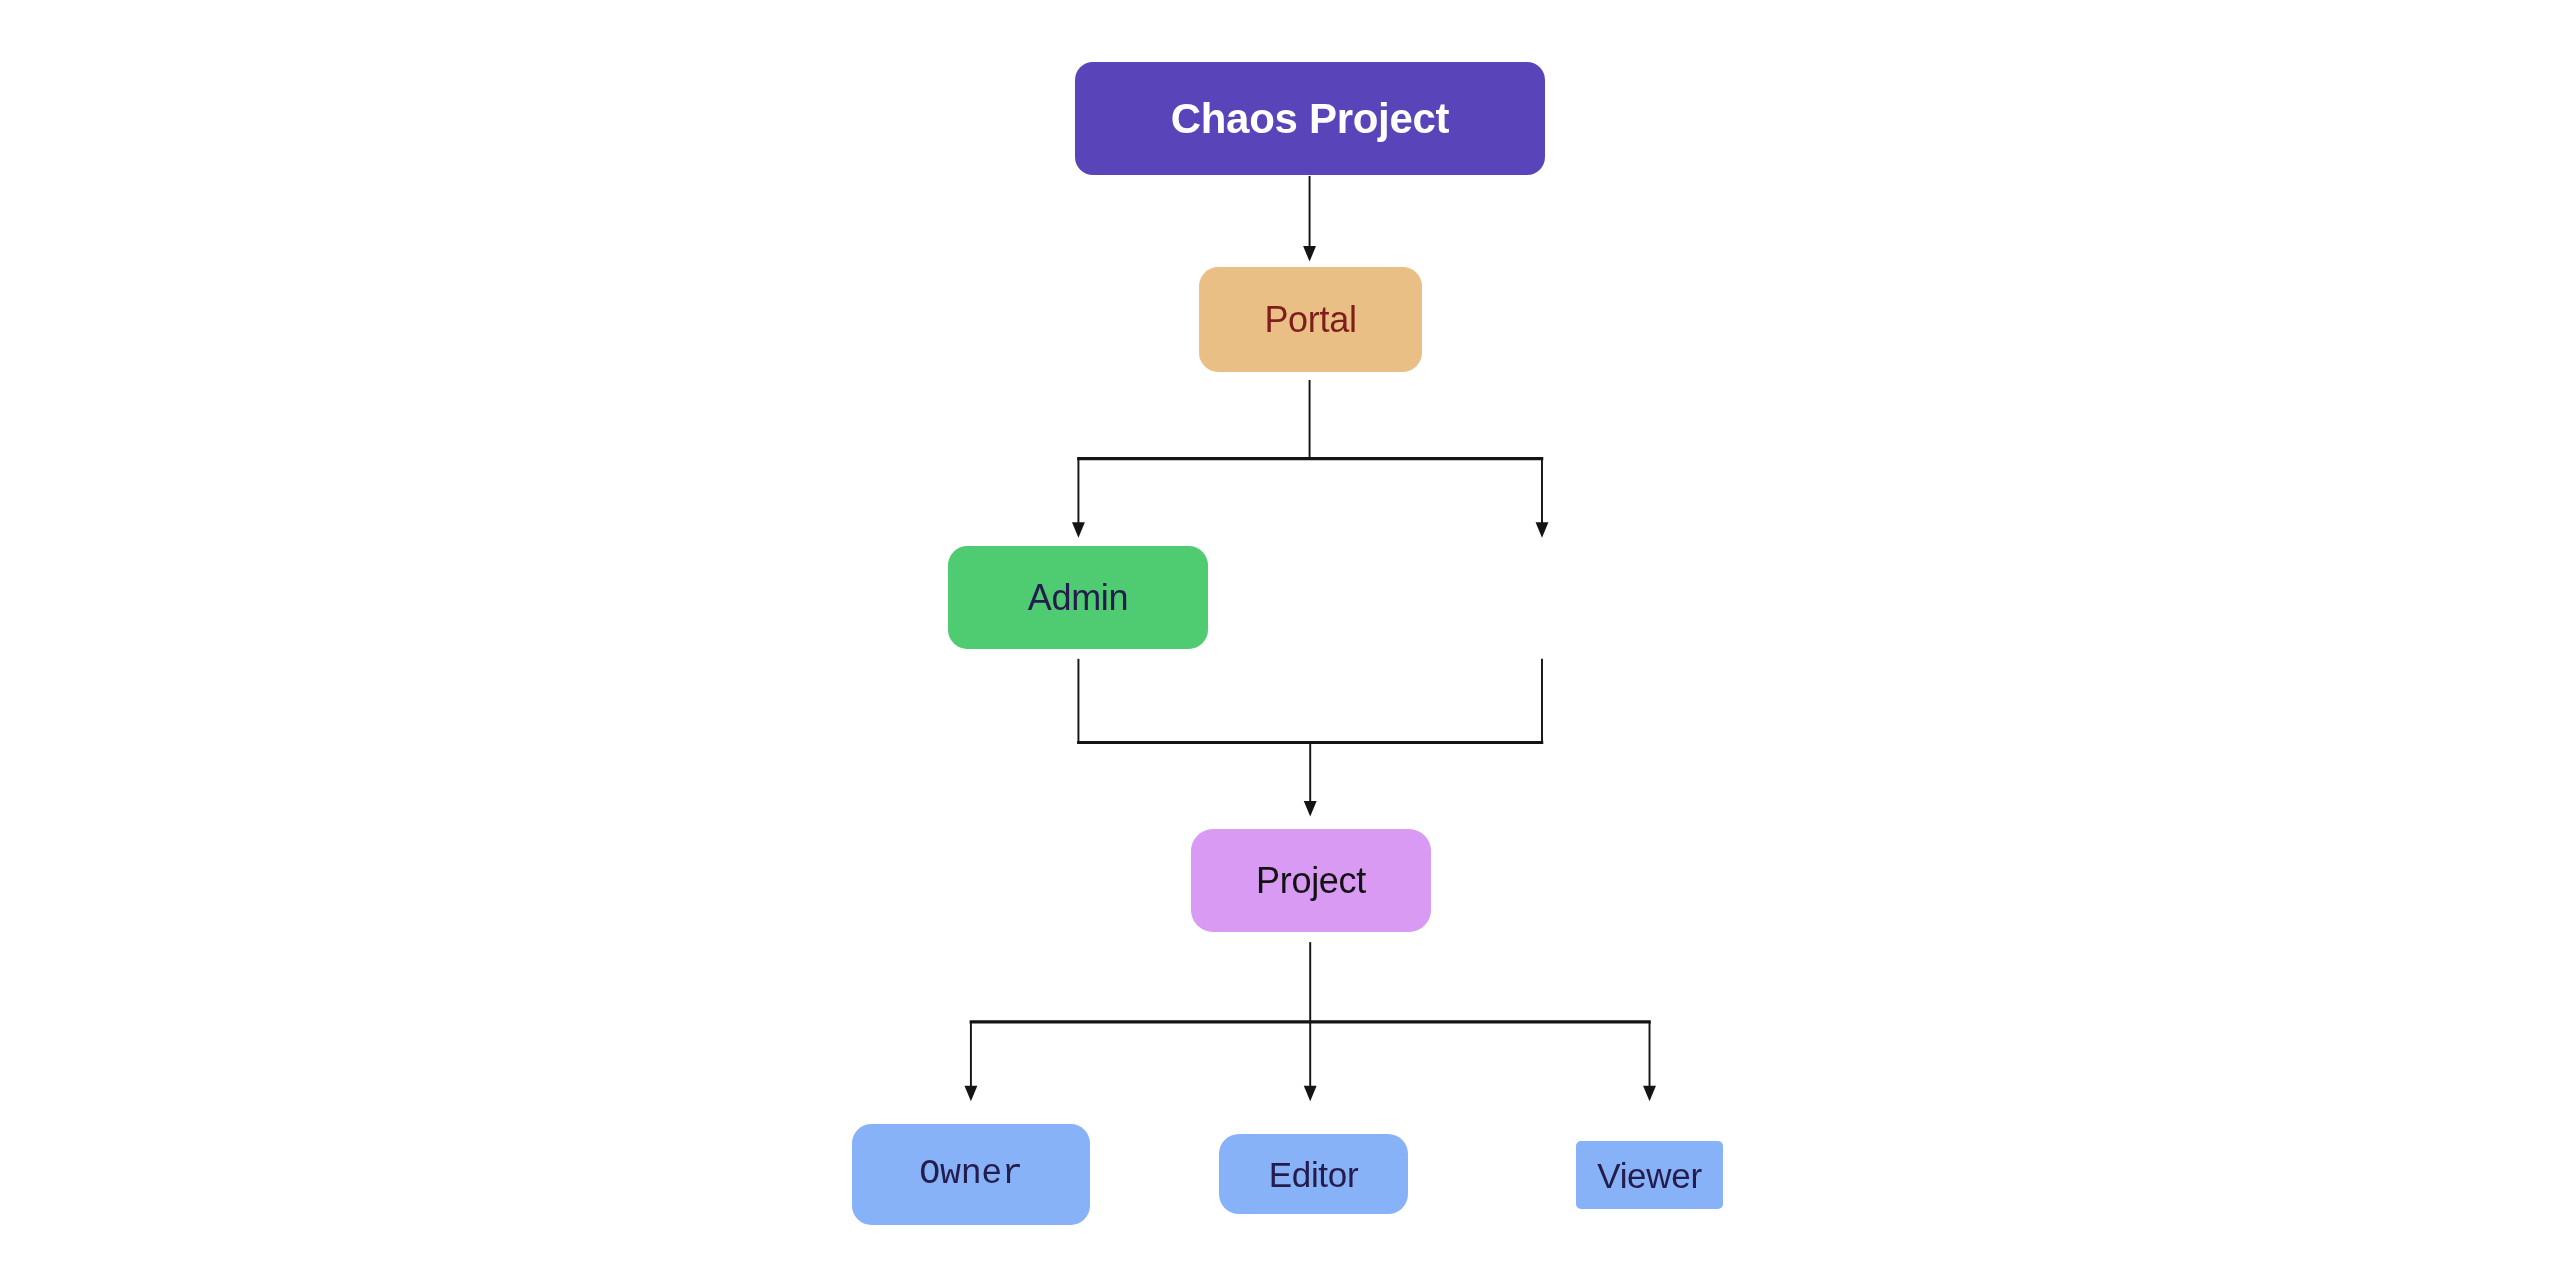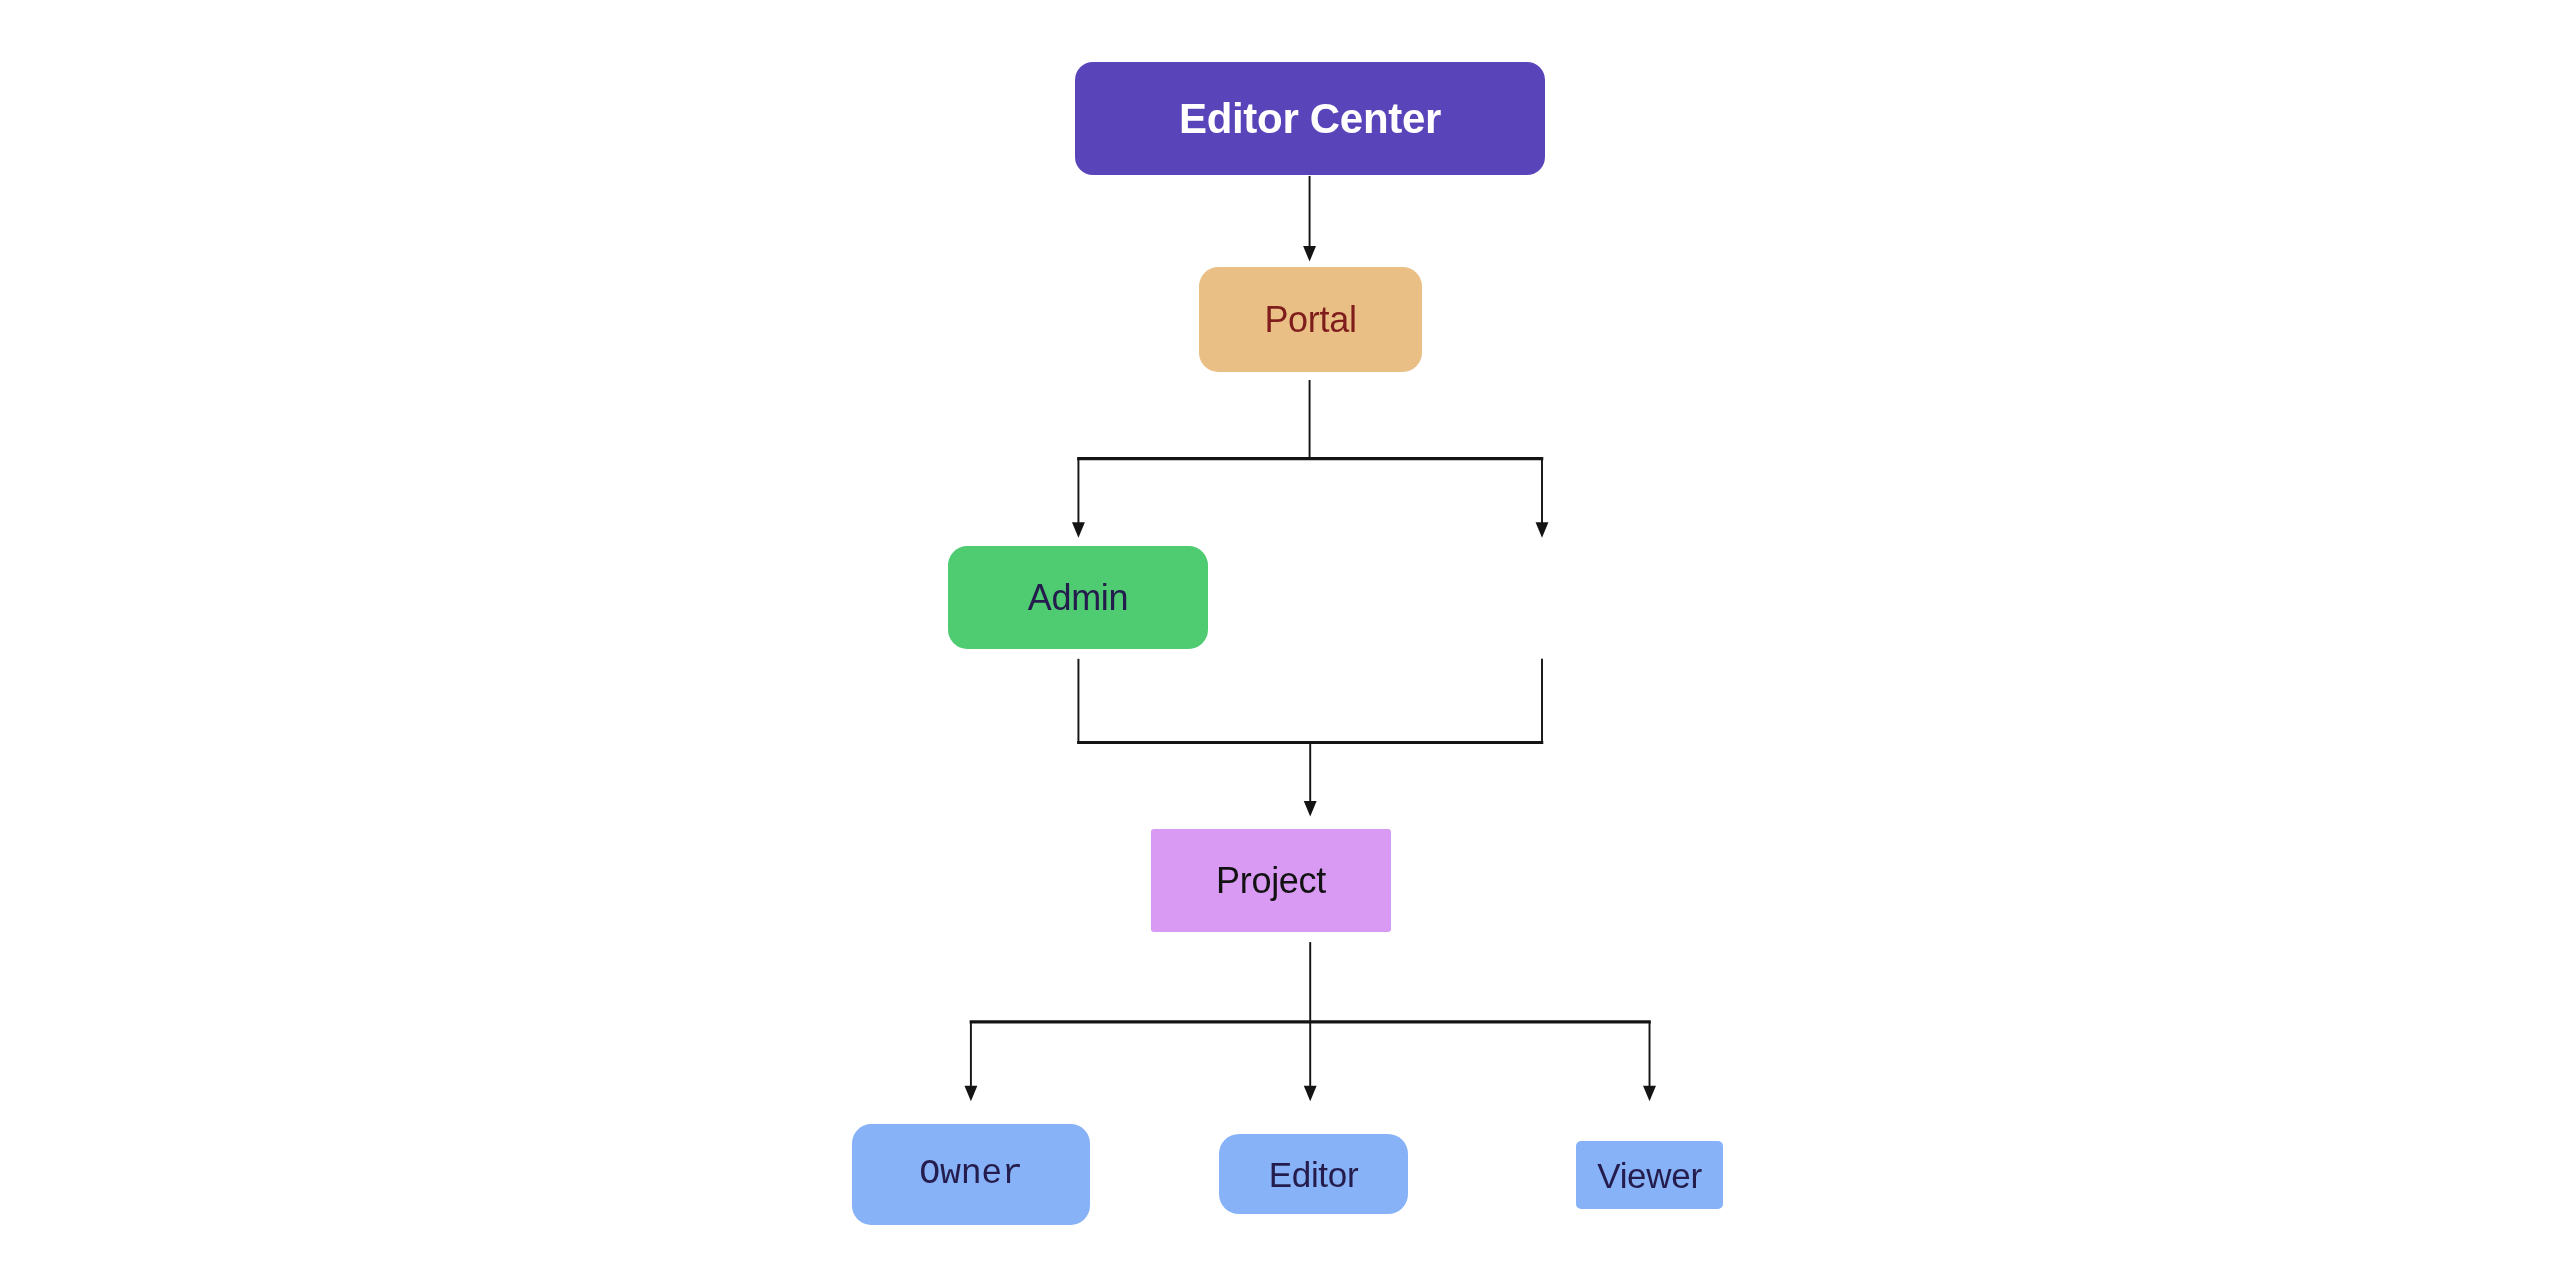--- a/index.html
+++ b/index.html
@@ -29,21 +29,21 @@
     text-align: center;
     white-space: nowrap;
   }
   .node .label { line-height: 1; letter-spacing: -0.3px; }
 
   
   #node-chaos-center { left: 1075px; top:   62px; width: 470px; height: 113px; border-radius: 18px; font-size: 42px; font-weight: 700; }
   #node-portal       { left: 1199px; top:  267px; width: 223px; height: 105px; border-radius: 19.3px; font-size: 36px; }
   #node-admin        { left: 948px; top:  546px; width: 260px; height: 103px; border-radius: 19.3px; font-size: 36px; }
   #node-user         { left: 1447px; top:  552px; width: 191px; height: 90px; border-radius: 18px; font-size: 35px; }
-  #node-project      { left: 1151px; top: 829px; width: 240px; height: 103px; border-radius: 3px; font-size: 36px; }
+  #node-project      { left: 1191px; top: 829px; width: 240px; height: 103px; border-radius: 22px; font-size: 36px; }
   #node-owner        { left: 852px; top: 1124px; width: 238px; height: 101px; border-radius: 19.3px; font-size: 35px; }
   #node-editor       { left: 1219px; top: 1134px; width: 189px; height: 80px; border-radius: 20px; font-size: 35px; }
   #node-viewer       { left: 1576px; top: 1141px; width: 147px; height: 68px; border-radius: 5px; font-size: 35px; }
 </style>
 </head>
 <body>
 
 <div class="canvas">
 
   <svg class="edges" viewBox="0 0 4001 2000" xmlns="http://www.w3.org/2000/svg">
@@ -72,21 +72,21 @@
     <line class="h" x1="1506" y1="1587" x2="2564" y2="1587"></line>
 
     <line class="v" x1="1508" y1="1587" x2="1508" y2="1688"></line>
     <polygon points="1508,1710 1498,1686 1518,1686"></polygon>
 
     <line class="v" x1="2562" y1="1587" x2="2562" y2="1688"></line>
     <polygon points="2562,1710 2552,1686 2572,1686"></polygon>
   </svg>
 
   <div class="node" id="node-chaos-center" style="background-color: rgb(90, 68, 185); color: rgb(255, 255, 255);">
-    <span class="label">Editor Center</span>
+    <span class="label">Chaos Project</span>
   </div>
 
   <div class="node" id="node-portal" style="background-color: rgb(233, 191, 133); color: #7f1d1d;">
     <span class="label">Portal</span>
   </div>
 
   <div class="node" id="node-admin" style="background-color: rgb(79, 203, 114); color: rgb(36, 28, 76);">
     <span class="label">Admin</span>
   </div>
 

